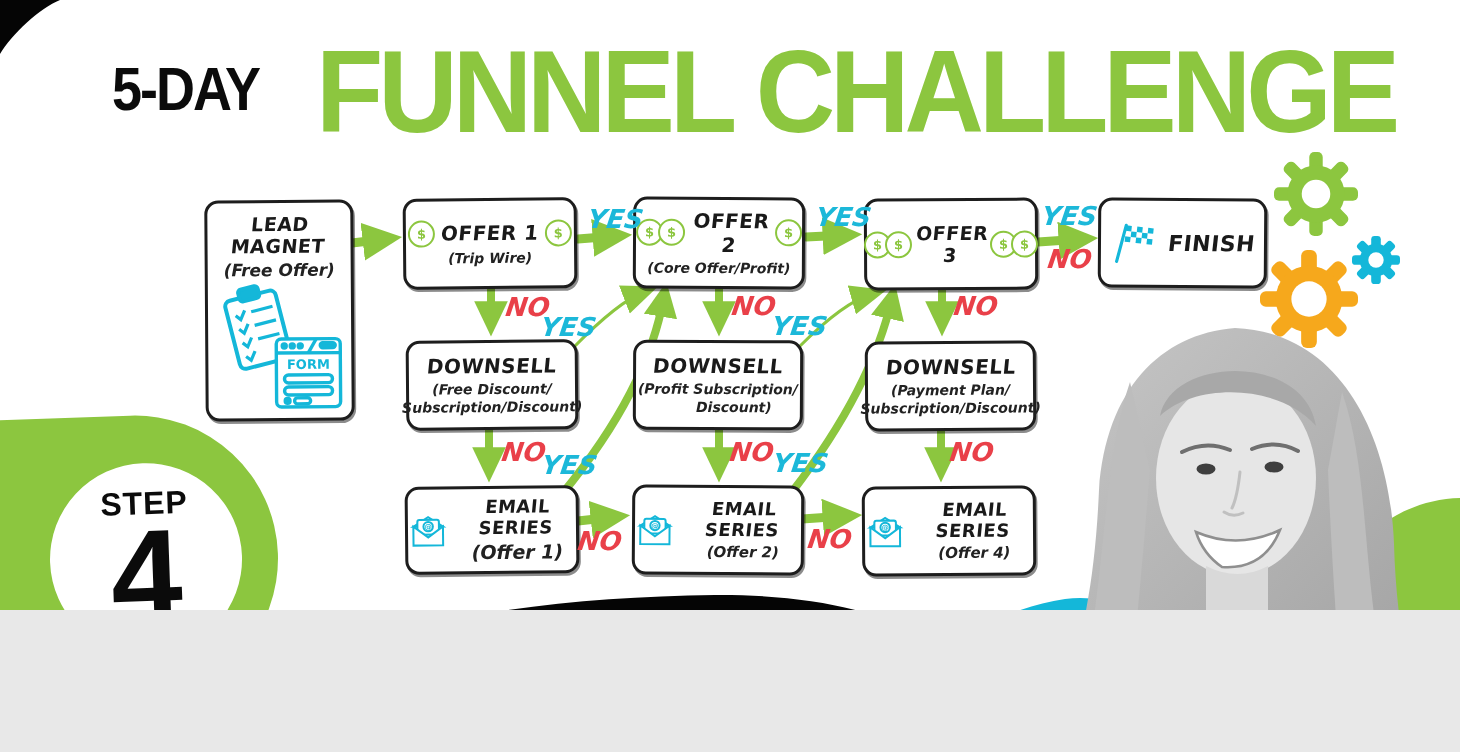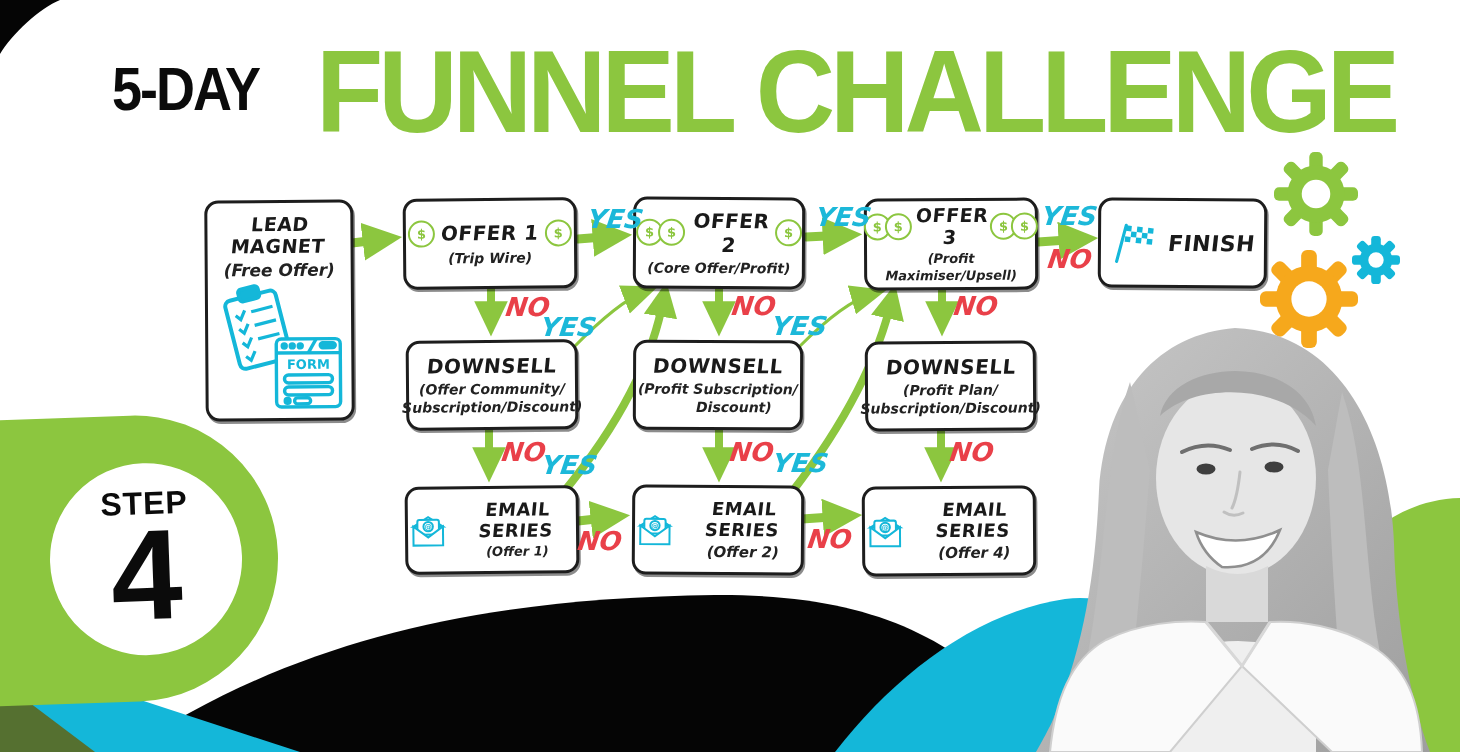--- a/index.html
+++ b/index.html
@@ -1,16 +1,16 @@
 <!DOCTYPE html>
 <html><head>
 <meta charset="utf-8">
 <style>
   html,body{margin:0;padding:0;background:#e8e8e8;}
-  #canvas{position:relative;width:1460px;height:752px;background:#ffffff;overflow:hidden;
+  #canvas{position:relative;width:1460px;height:610px;background:#ffffff;overflow:hidden;
           font-family:"DejaVu Sans",sans-serif;}
   
   .title-prefix{position:absolute;left:112px;top:58px;font-family:"Liberation Sans",sans-serif;
     font-weight:bold;font-size:54px;letter-spacing:-2px;color:#0b0b0b;transform:scaleY(1.12);}
   .title-main{position:absolute;left:316px;top:24px;font-family:"Liberation Sans",sans-serif;
     font-weight:bold;font-size:110px;letter-spacing:-5px;color:#8CC63F;white-space:nowrap;
     transform:scaleY(1.06);transform-origin:top left;}
   
   .box{position:absolute;background:#fff;border:3px solid #1d1d1d;border-radius:14px;
     box-shadow:1.5px 2.5px 0 rgba(0,0,0,.45);display:flex;flex-direction:column;
@@ -209,21 +209,20 @@
   </div>
 
   <div class="box" style="left:864px;top:198px;width:168px;height:86px;transform:rotate(-.3deg);">
     <div class="titlerow" style="gap:3px;">
       <span class="dollar">$</span>
       <span class="dollar ovl">$</span>
       <span class="bt" style="font-size:19px;">OFFER 3</span>
       <span class="dollar">$</span>
       <span class="dollar ovl">$</span>
     </div>
-    <div class="bs" style="font-size:13px;">(Profit Maximiser/Upsell)</div>
   </div>
 
   <div class="box" style="left:1098px;top:198px;width:163px;height:84px;transform:rotate(.4deg);">
     <div class="titlerow" style="gap:10px;">
       <svg width="48" height="44" viewBox="0 0 60 56">
         <line x1="8" y1="52" x2="20" y2="6" stroke="#14b7d9" stroke-width="4" stroke-linecap="round"></line>
         <g transform="rotate(6 20 8)" fill="#14b7d9">
           <rect x="20" y="6" width="7" height="7"></rect>
             <rect x="34" y="6" width="7" height="7"></rect>
             <rect x="48" y="6" width="7" height="7"></rect>
@@ -233,47 +232,47 @@
             <rect x="34" y="20" width="7" height="7"></rect>
             <rect x="48" y="20" width="7" height="7"></rect>
         </g>
       </svg>
       <span class="bt" style="font-size:22px;">FINISH</span>
     </div>
   </div>
 
   <div class="box" style="left:406px;top:340px;width:166px;height:84px;transform:rotate(-.5deg);">
     <div class="bt">DOWNSELL</div>
-    <div class="bs">(Offer Community/</div>
+    <div class="bs">(Free Discount/</div>
     <div class="bs" style="margin-top:0;">Subscription/Discount)</div>
   </div>
   <div class="box" style="left:633px;top:340px;width:164px;height:84px;transform:rotate(.3deg);">
     <div class="bt">DOWNSELL</div>
     <div class="bs">(Profit Subscription/</div>
     <div class="bs" style="margin-top:0;margin-left:32px;">Discount)</div>
   </div>
   <div class="box" style="left:865px;top:341px;width:165px;height:84px;transform:rotate(-.4deg);">
     <div class="bt">DOWNSELL</div>
-    <div class="bs">(Profit Plan/</div>
+    <div class="bs">(Payment Plan/</div>
     <div class="bs" style="margin-top:0;">Subscription/Discount)</div>
   </div>
 
   <div class="box" style="left:405px;top:486px;width:168px;height:82px;flex-direction:row;gap:10px;transform:rotate(-.6deg);">
     <svg width="50" height="46" viewBox="0 0 60 56">
       <g stroke="#14b7d9" stroke-width="3" fill="#ffffff">
         <path d="M8,22 L30,8 L52,22 Z"></path>
         <rect x="14" y="12" width="32" height="22" rx="3"></rect>
         <circle cx="30" cy="22" r="7" fill="none"></circle>
         <text x="30" y="26" text-anchor="middle" font-size="11" font-weight="bold" fill="#14b7d9" stroke="none" font-family="DejaVu Sans, sans-serif">@</text>
         <path d="M8,22 L8,50 L52,50 L52,22 L30,38 Z"></path>
       </g>
     </svg>
     <div>
       <div class="bt" style="font-size:18px;">EMAIL SERIES</div>
-      <div class="bs" style="font-size:13px;font-style:italic;">(Offer 1)</div>
+      <div class="bs" style="font-size:19px;font-style:italic;">(Offer 1)</div>
     </div>
   </div>
   <div class="box" style="left:632px;top:485px;width:166px;height:84px;flex-direction:row;gap:10px;transform:rotate(.4deg);">
     <svg width="50" height="46" viewBox="0 0 60 56">
       <g stroke="#14b7d9" stroke-width="3" fill="#ffffff">
         <path d="M8,22 L30,8 L52,22 Z"></path>
         <rect x="14" y="12" width="32" height="22" rx="3"></rect>
         <circle cx="30" cy="22" r="7" fill="none"></circle>
         <text x="30" y="26" text-anchor="middle" font-size="11" font-weight="bold" fill="#14b7d9" stroke="none" font-family="DejaVu Sans, sans-serif">@</text>
         <path d="M8,22 L8,50 L52,50 L52,22 L30,38 Z"></path>

